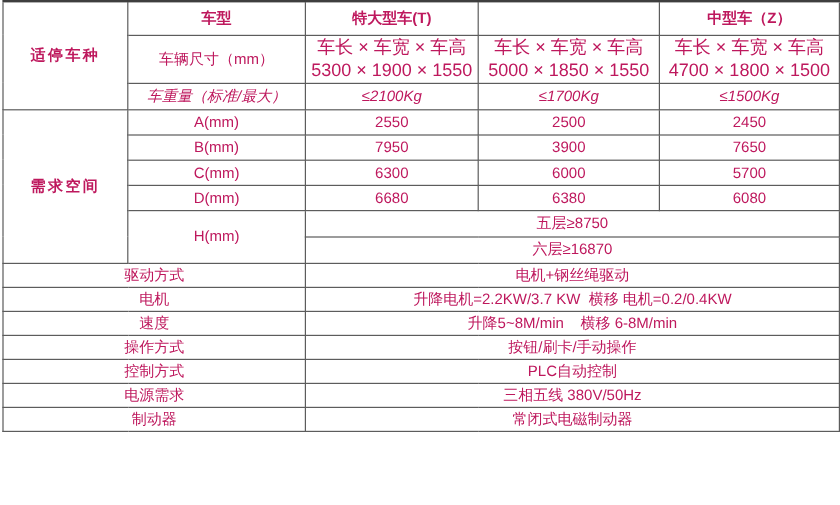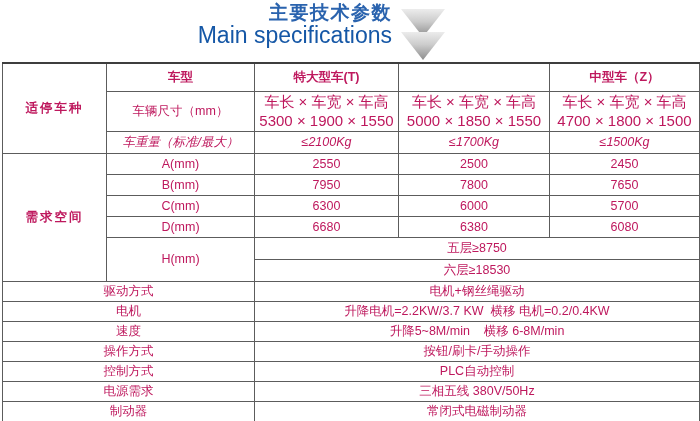--- a/index.html
+++ b/index.html
@@ -42,30 +42,20 @@
   
   td.blbl{background:#c7c7c7;border-top:0;border-bottom:2px solid #ffffff;
           border-left:1px solid #3e3e3e;border-right:1px solid #555555;}
   td.bval{border:1px solid #979797;border-right:1px solid #3e3e3e;white-space:pre-wrap;margin-left:32px;}
 </style>
 </head>
 <body>
 
 <div class="page">
 
-  <div class="hdr-area">
-    <div class="titles">
-      <div class="t-zh">主要技术参数</div>
-      <div class="t-en">Main specifications</div>
-    </div>
-    <div class="arrow">
-      <div class="tri t1"></div>
-      <div class="tri t2"></div>
-    </div>
-  </div>
 
   <table class="spec">
     <colgroup>
       <col style="width:104px">
         <col style="width:148px">
         <col style="width:144px">
       <col style="width:151px">
         <col style="width:150px">
     </colgroup>
     <tbody>
@@ -102,41 +92,41 @@
       <tr class="r-abcd">
         <td class="side" rowspan="6">需求空间</td>
         <td class="lbl">A(mm)</td>
         <td class="num">2550</td>
         <td class="num">2500</td>
         <td class="num">2450</td>
       </tr>
       <tr class="r-abcd">
         <td class="lbl">B(mm)</td>
         <td class="num">7950</td>
-        <td class="num">7800</td>
+        <td class="num">3900</td>
         <td class="num">7650</td>
       </tr>
       <tr class="r-abcd">
         <td class="lbl">C(mm)</td>
         <td class="num">6300</td>
         <td class="num">6000</td>
         <td class="num">5700</td>
       </tr>
       <tr class="r-abcd">
         <td class="lbl">D(mm)</td>
         <td class="num">6680</td>
         <td class="num">6380</td>
         <td class="num">6080</td>
       </tr>
       <tr class="r-h">
         <td class="lbl" rowspan="2">H(mm)</td>
         <td class="num" colspan="3">五层≥8750</td>
       </tr>
       <tr class="r-h">
-        <td class="num" colspan="3">六层≥18530</td>
+        <td class="num" colspan="3">六层≥16870</td>
       </tr>
 
       <tr class="brow">
         <td class="blbl" colspan="2">驱动方式</td>
         <td class="bval" colspan="3">电机+钢丝绳驱动</td>
       </tr>
       <tr class="brow">
         <td class="blbl" colspan="2">电机</td>
         <td class="bval" colspan="3">升降电机=2.2KW/3.7 KW  横移 电机=0.2/0.4KW</td>
       </tr>

